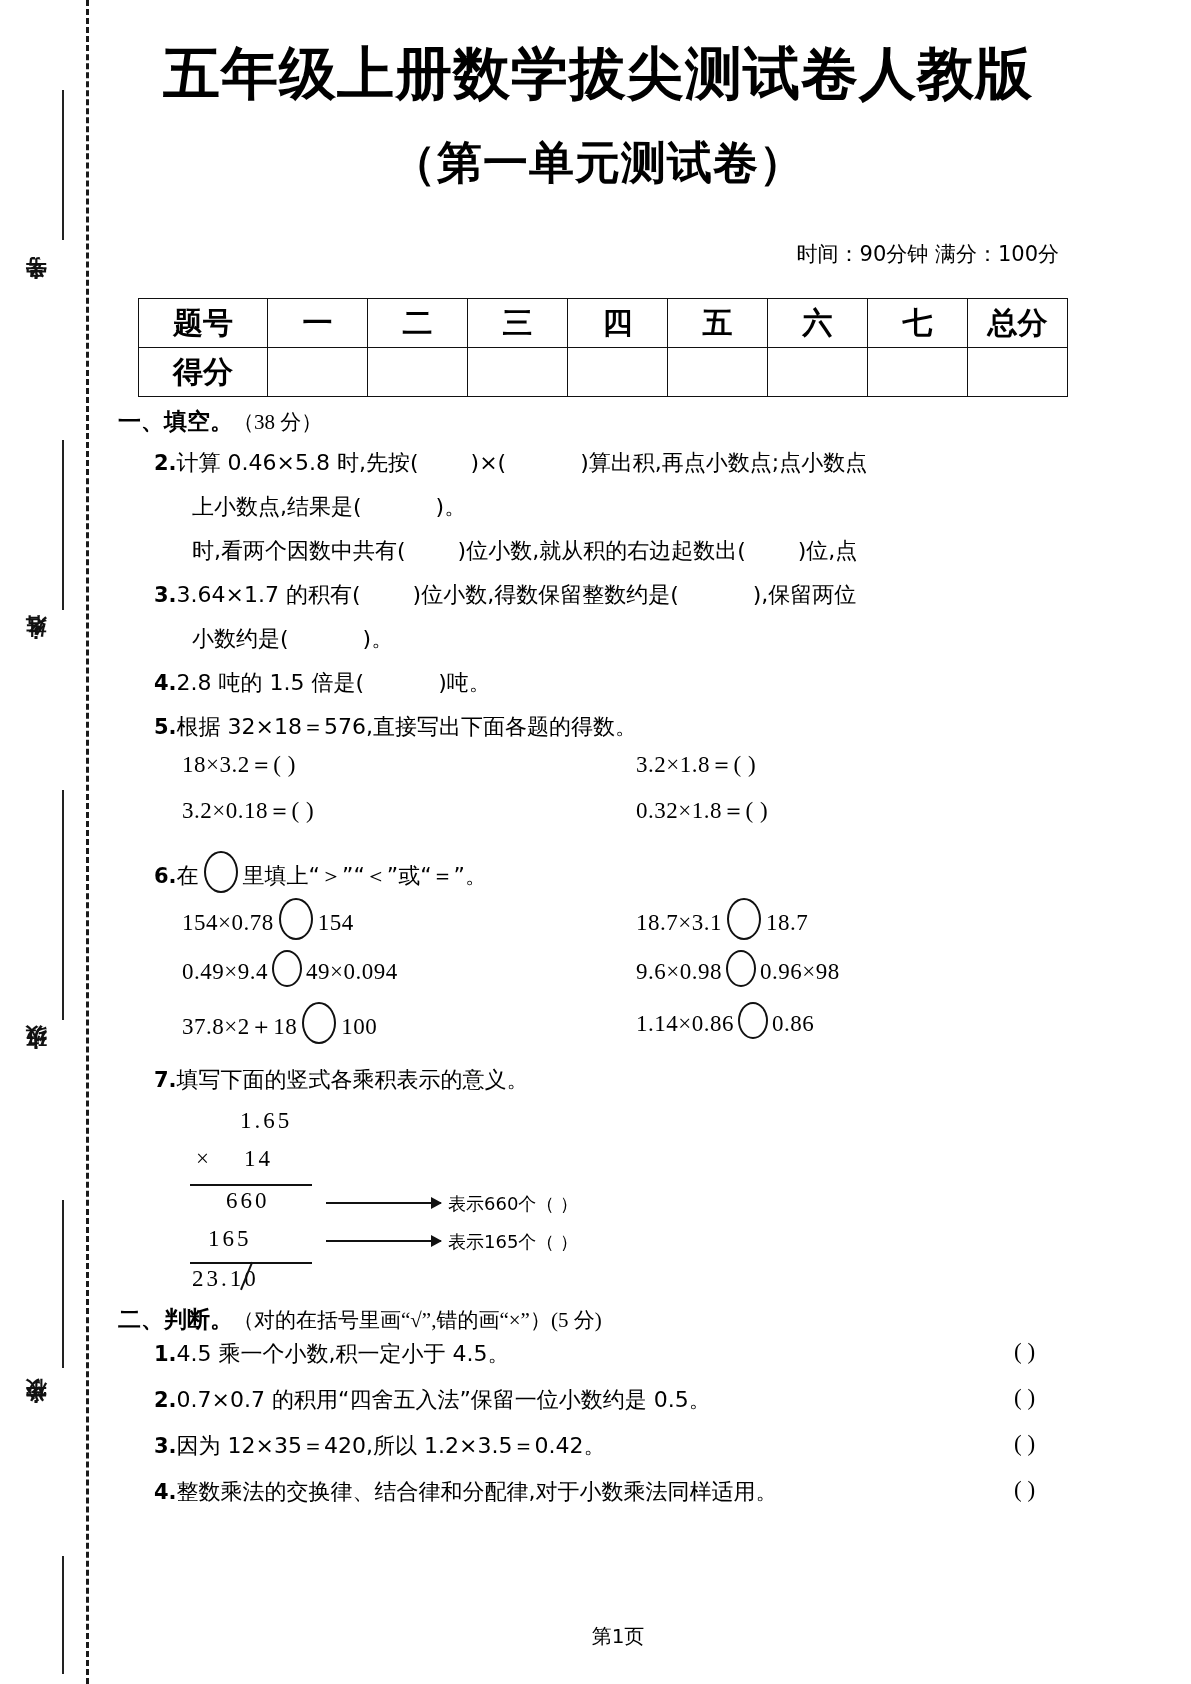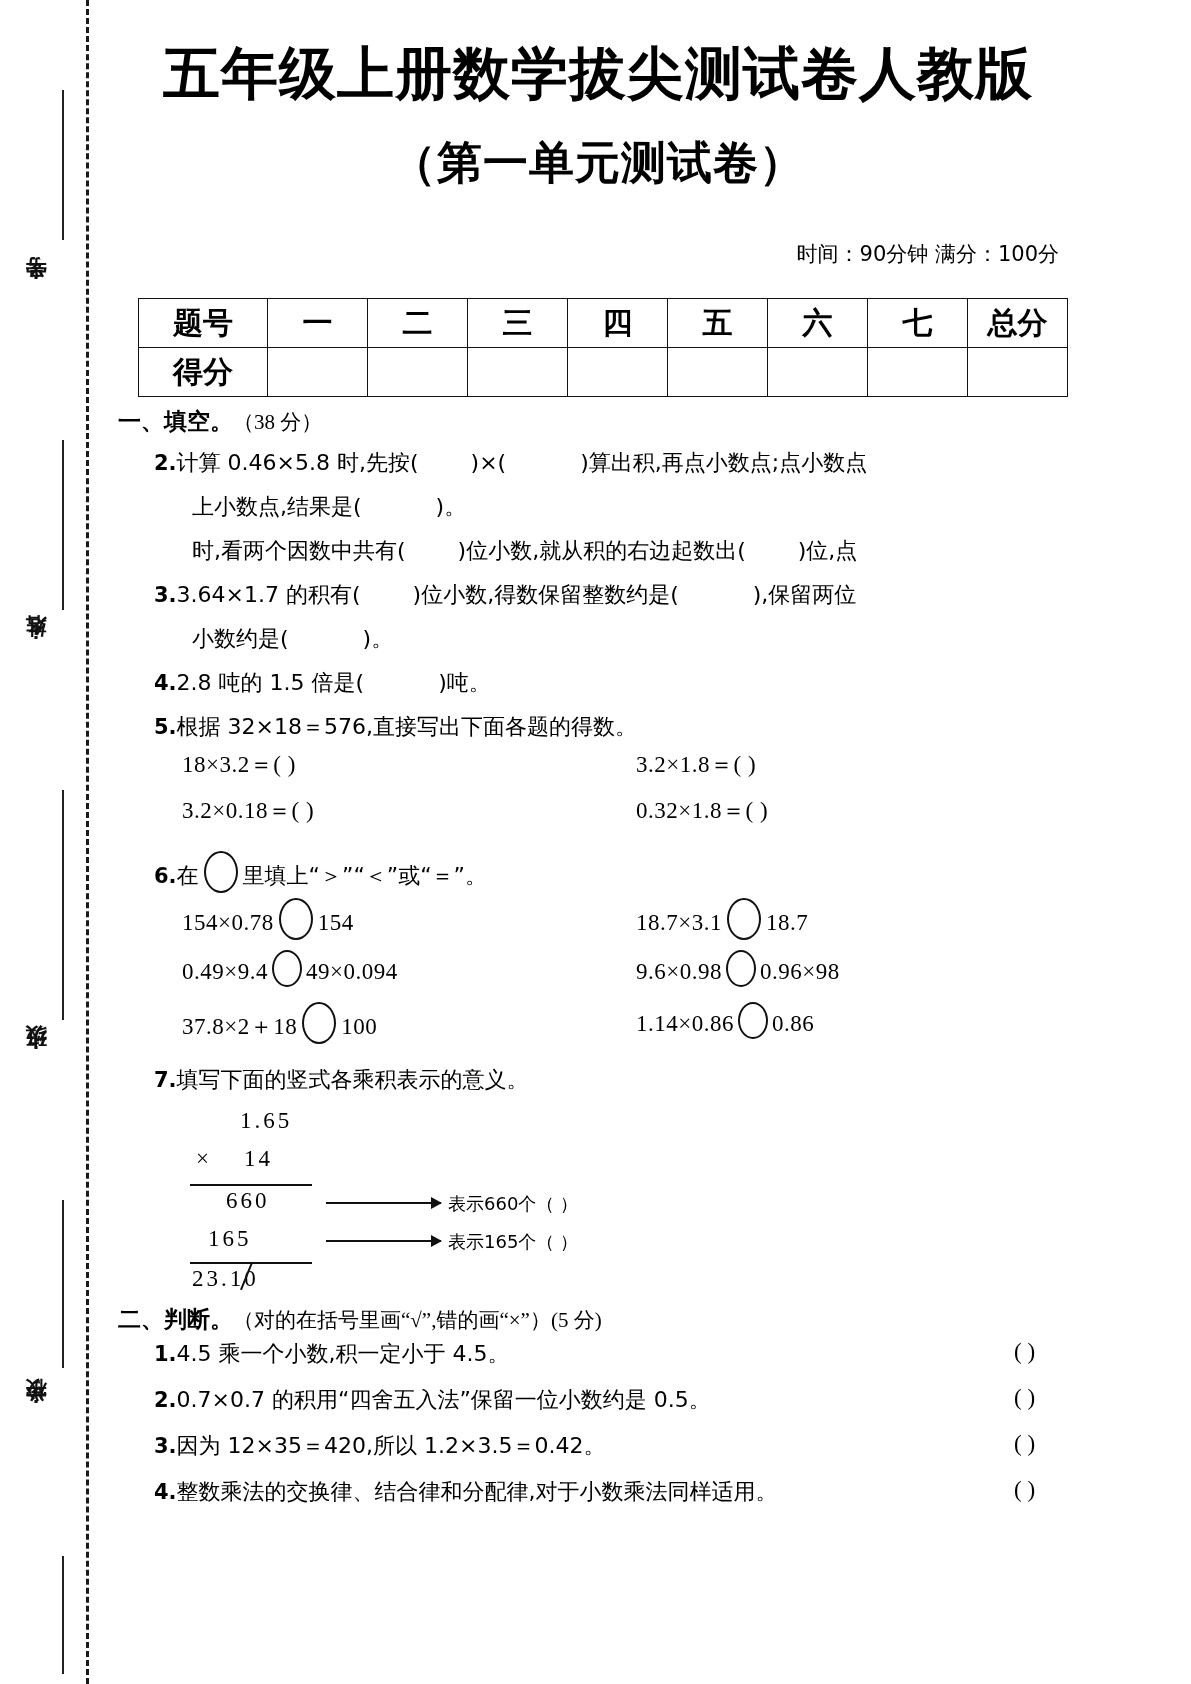--- a/index.html
+++ b/index.html
@@ -379,13 +379,14 @@
       <span class="jtext"><span class="qnum">3.</span><span class="cn">因为 12×35＝420,所以 1.2×3.5＝0.42。</span></span>
       <span class="jpar" style="left:860px;">(        )</span>
     </div>
     <div class="jline">
       <span class="jtext"><span class="qnum">4.</span><span class="cn">整数乘法的交换律、结合律和分配律,对于小数乘法同样适用。</span></span>
       <span class="jpar" style="left:860px;">(        )</span>
     </div>
 
   </div>
 
+  <div class="footer">第1页</div>
 </div>
 
 </body></html>

